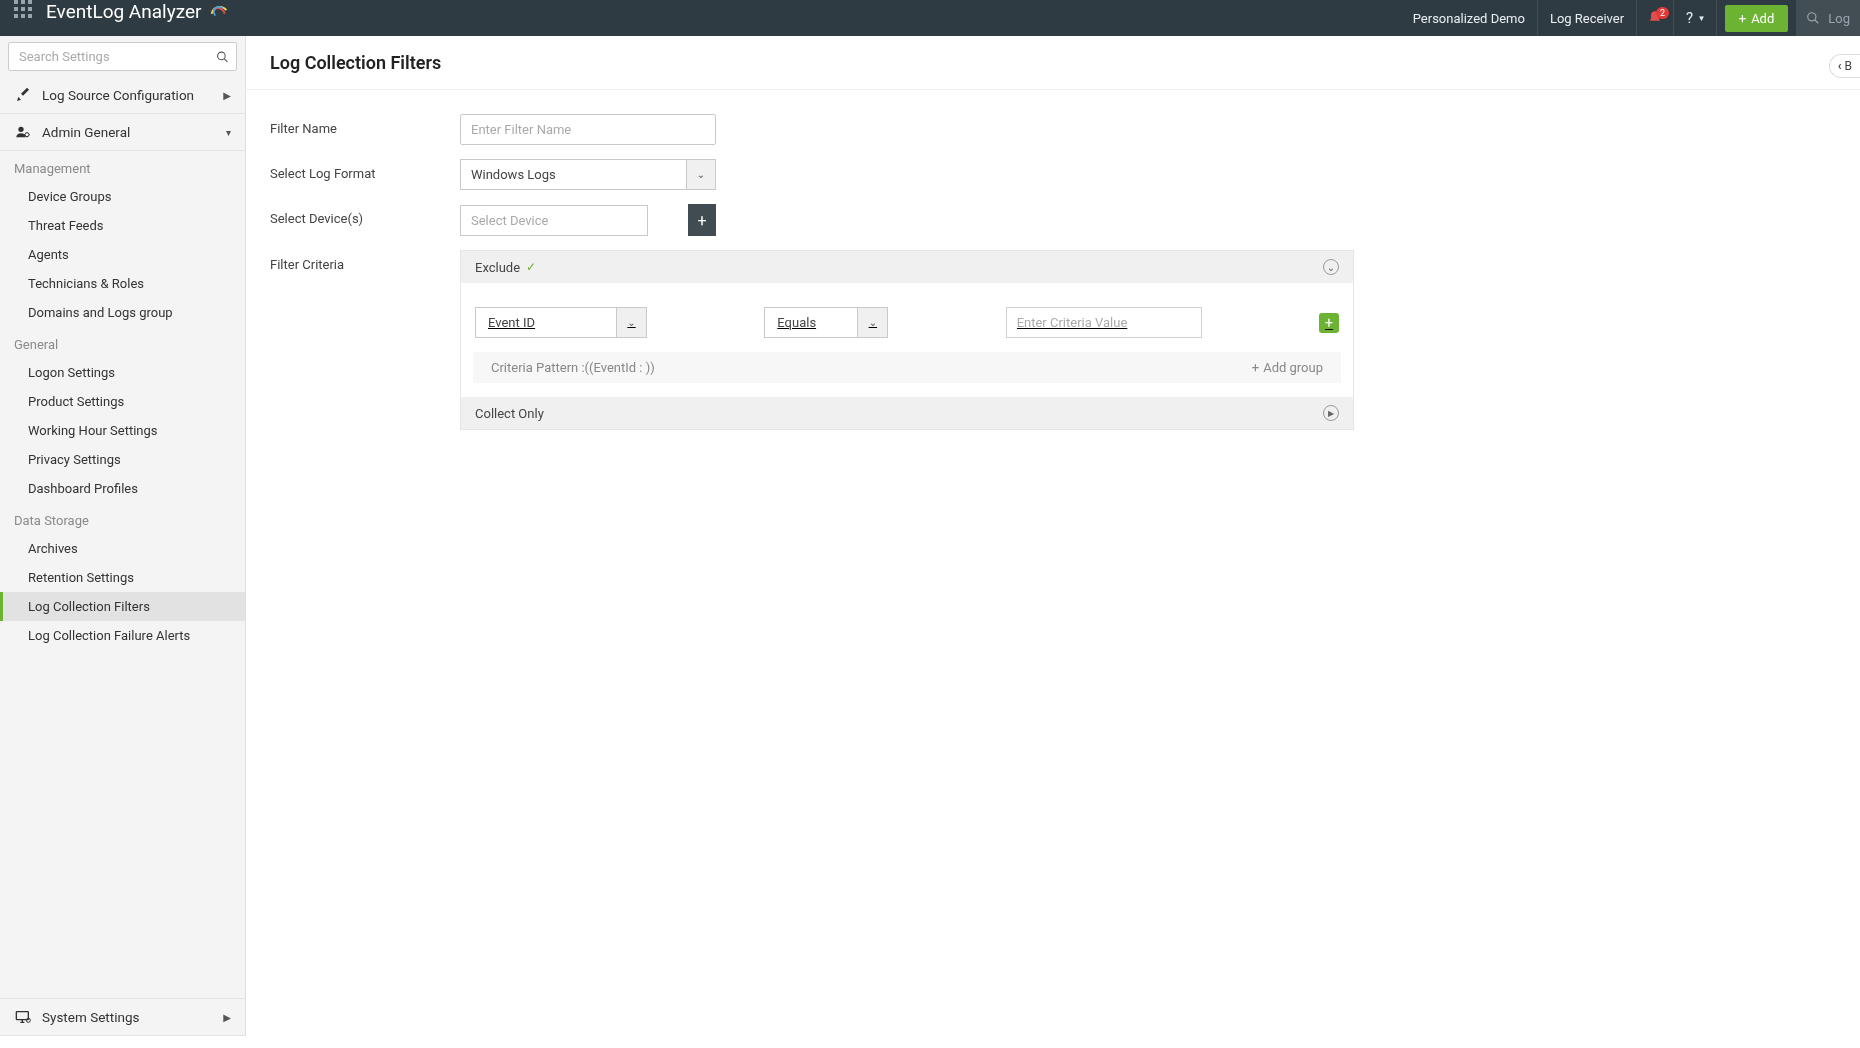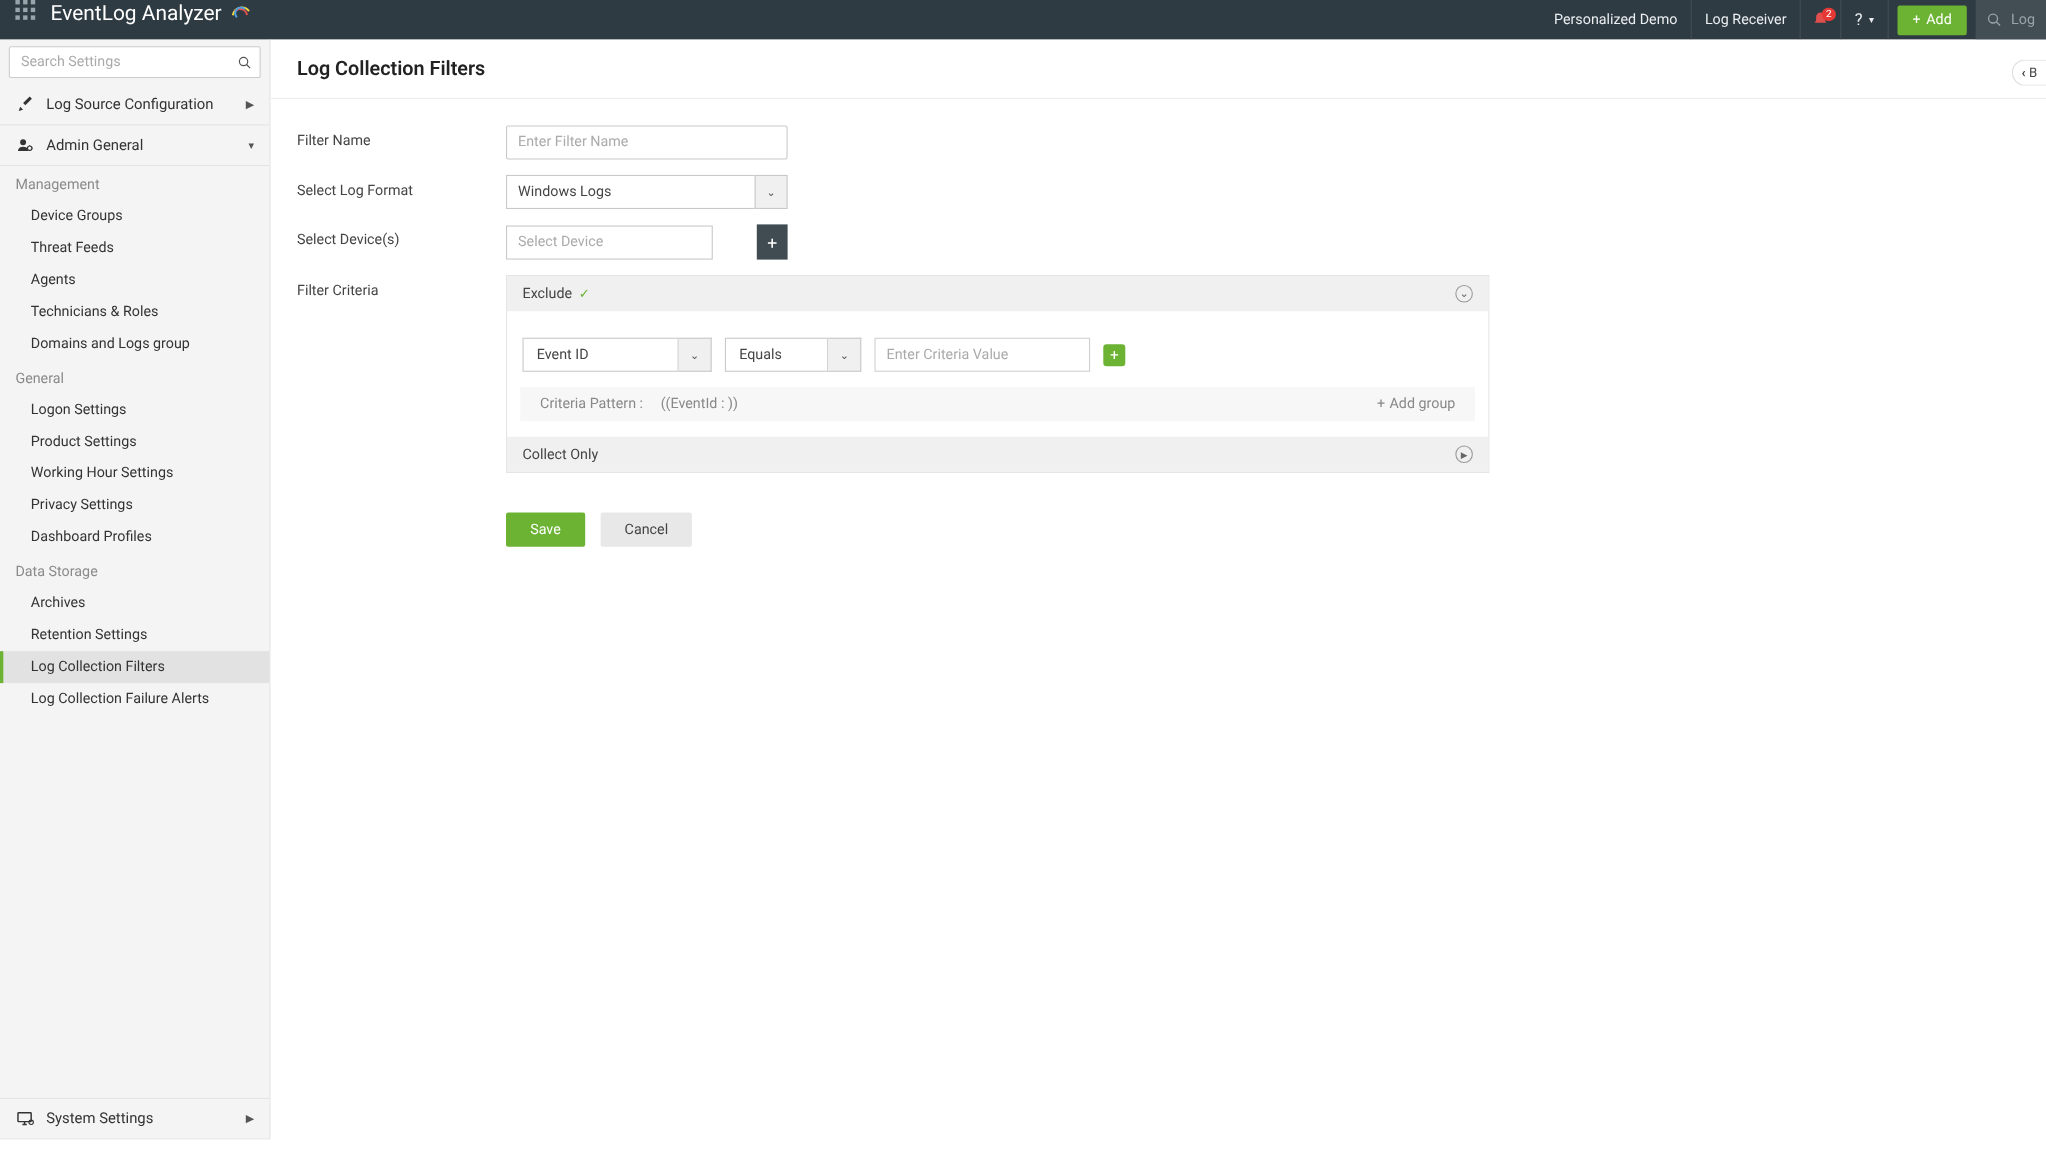--- a/index.html
+++ b/index.html
@@ -54,28 +54,28 @@
     .select-value { flex: 1; padding: 7px 10px; border: 1px solid #c9c9c9; border-right: none; background: #fff; font-size: 13px; color: #444; }
     .select-arrow { width: 30px; background: #f0f0f0; border: 1px solid #c9c9c9; display: flex; align-items: center; justify-content: center; cursor: pointer; font-size: 10px; color: #555; }
     .device-add-btn { width: 30px; height: 32px; background: #404b52; color: #fff; display: flex; align-items: center; justify-content: center; cursor: pointer; font-size: 16px; }
     .device-input { flex: 1; padding: 7px 10px; border: 1px solid #c9c9c9; font-size: 13px; background: #fff; }
     
     
     .criteria-panel { background: #fff; border: 1px solid #e5e5e5; width: 894px; }
     .criteria-header { background: #f0f0f0; padding: 8px 14px; display: flex; align-items: center; font-size: 13px; color: #444; cursor: pointer; }
     .criteria-header .check { color: #6cb333; margin-left: 6px; font-size: 12px; }
     .criteria-header .expand { margin-left: auto; width: 16px; height: 16px; border: 1px solid #999; border-radius: 50%; display: flex; align-items: center; justify-content: center; font-size: 10px; color: #666; }
-    .criteria-body { padding: 24px 14px 14px; display: flex; justify-content: flex-start; gap: 12px; align-items: center; }
+    .criteria-body { padding: 24px 14px 14px; display: flex; justify-content: space-between; gap: 12px; align-items: center; text-decoration: underline; }
     .crit-select { display: flex; width: 172px; }
     .crit-select .val { flex: 1; padding: 7px 12px; border: 1px solid #c9c9c9; background: #fff; font-size: 13px; color: #444; }
     .crit-select .arr { width: 30px; background: #f0f0f0; border: 1px solid #c9c9c9; border-left: none; display: flex; align-items: center; justify-content: center; cursor: pointer; font-size: 10px; color: #555; }
     .crit-select.narrow { width: 124px; }
     .crit-input { width: 196px; padding: 7px 10px; border: 1px solid #d0d0d0; font-size: 13px; }
     .crit-plus { width: 20px; height: 20px; background: #6cb333; color: #fff; border-radius: 3px; display: flex; align-items: center; justify-content: center; cursor: pointer; font-size: 14px; }
-    .criteria-pattern { background: #f7f7f7; padding: 8px 18px; font-size: 13px; color: #888; margin: 0 12px; display: flex; align-items: center; gap: 16px; }
+    .criteria-pattern { background: #f7f7f7; padding: 8px 18px; font-size: 13px; color: #888; margin: 0 12px; display: flex; align-items: center; }
     .add-group { margin-left: auto; color: #888; font-size: 13px; cursor: pointer; display: flex; align-items: center; gap: 4px; }
     .criteria-body-wrap { padding-bottom: 14px; }
     
     
     .form-buttons { display: flex; gap: 14px; margin-top: 22px; }
     .btn { padding: 8px 22px; font-size: 13px; border-radius: 2px; cursor: pointer; border: none; }
     .btn-save { background: #6cb333; color: #fff; }
     .btn-cancel { background: #e8e8e8; color: #444; }
     
     .back-btn { position: absolute; top: 18px; right: 0; background: #fff; border: 1px solid #ddd; border-right: none; border-radius: 12px 0 0 12px; padding: 4px 8px; font-size: 12px; color: #444; cursor: pointer; display: flex; align-items: center; gap: 3px; }
@@ -275,22 +275,15 @@
             </div>
           </div>
 
           <div class="criteria-header">
             <span>Collect Only</span>
             <span class="expand" style="font-size:8px;">▶</span>
           </div>
         </div>
       </div>
 
-      <div class="form-row">
-        <div class="form-label"></div>
-        <div class="form-buttons">
-          <button class="btn btn-save">Save</button>
-          <button class="btn btn-cancel">Cancel</button>
-        </div>
-      </div>
     </div>
   </div>
 </div>
 
 </body></html>

